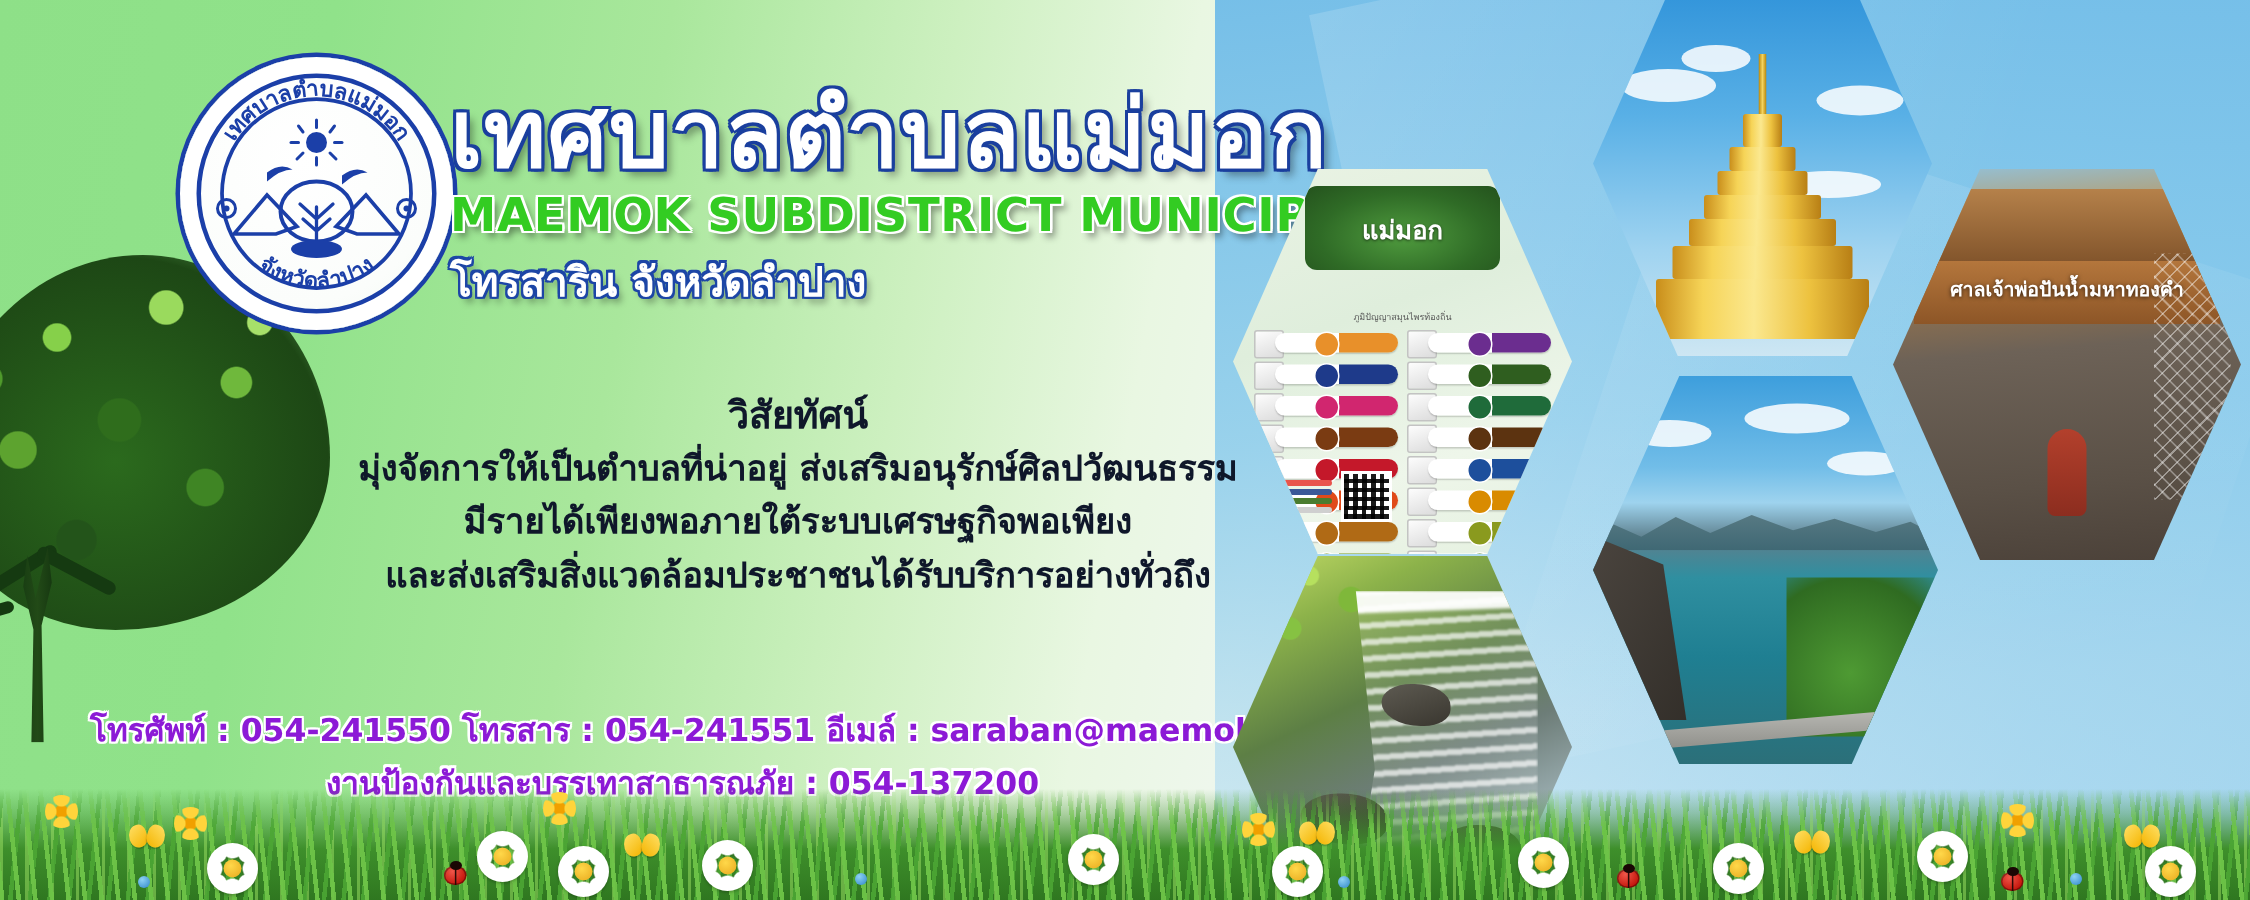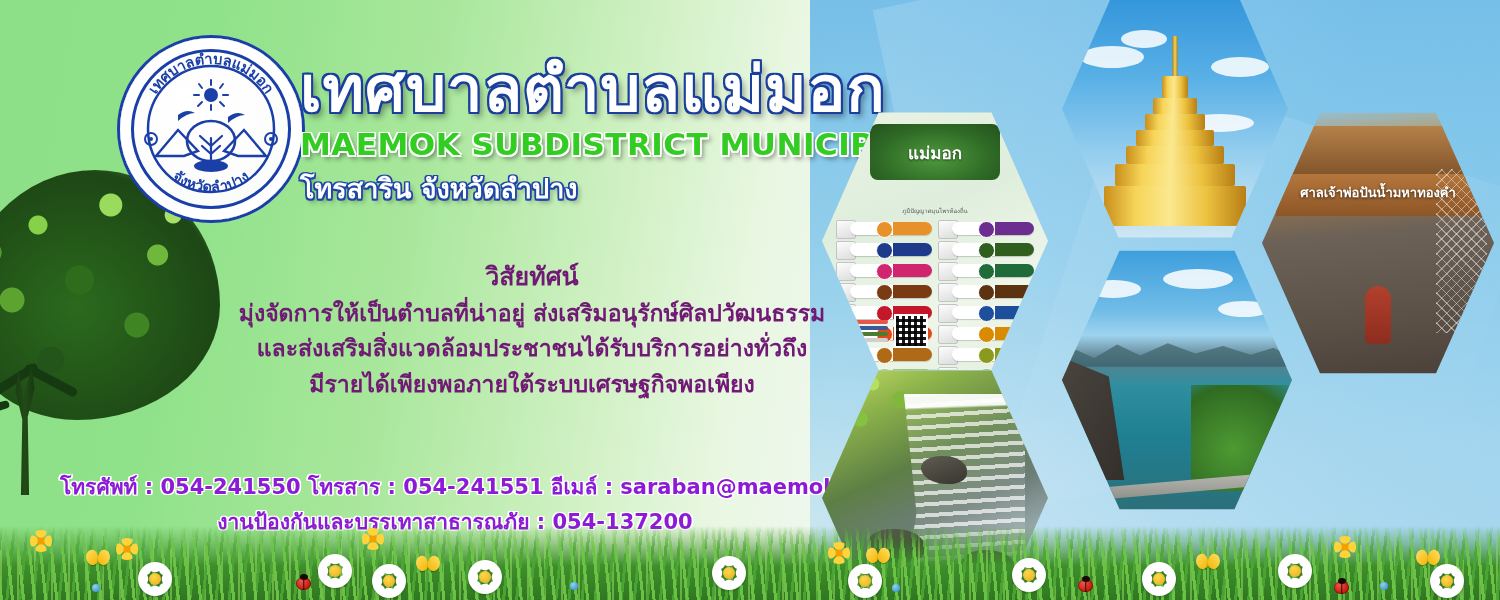--- a/index.html
+++ b/index.html
@@ -119,21 +119,21 @@
       -1.5px -1.5px 0 #1d46a6, 1.5px -1.5px 0 #1d46a6, -1.5px 1.5px 0 #1d46a6, 1.5px 1.5px 0 #1d46a6,
       3px 4px 5px rgba(0,0,0,.35);
     white-space:nowrap;
   }
 
   
   .vision{
     position:absolute; left:232px; top:258px; width:600px;
     text-align:center;
     font-family:"DejaVu Sans", sans-serif;
-    color:#701a75;
+    color:#0f172a;
   }
   .vision-heading{ font-size:25px; font-weight:bold; line-height:1.5; }
   .vision-line{ font-size:23px; font-weight:bold; line-height:1.55; white-space:nowrap;}
 
   
   .contact{
     position:absolute; left:60px; top:470px; width:790px;
     text-align:center;
     font-family:"DejaVu Sans", sans-serif;
     font-size:21px; font-weight:bold; line-height:1.65;
@@ -455,22 +455,22 @@
 
   <div class="titles">
     <div class="th-title">เทศบาลตำบลแม่มอก</div>
     <div class="en-title">MAEMOK SUBDISTRICT MUNICIPALITY</div>
     <div class="sub-title">โทรสาริน จังหวัดลำปาง</div>
   </div>
 
   <div class="vision">
     <div class="vision-heading">วิสัยทัศน์</div>
     <div class="vision-line">มุ่งจัดการให้เป็นตำบลที่น่าอยู่ ส่งเสริมอนุรักษ์ศิลปวัฒนธรรม</div>
+    <div class="vision-line">มีรายได้เพียงพอภายใต้ระบบเศรษฐกิจพอเพียง</div>
     <div class="vision-line">และส่งเสริมสิ่งแวดล้อมประชาชนได้รับบริการอย่างทั่วถึง</div>
-    <div class="vision-line">มีรายได้เพียงพอภายใต้ระบบเศรษฐกิจพอเพียง</div>
   </div>
 
   <div class="contact">
     <div>โทรศัพท์ : 054-241550  โทรสาร : 054-241551 อีเมล์ : saraban@maemok.go.th</div>
     <div>งานป้องกันและบรรเทาสาธารณภัย : 054-137200</div>
   </div>
 
   <div class="hex" id="hex-poster">
     <div class="inner">
       <div class="poster-logo">

